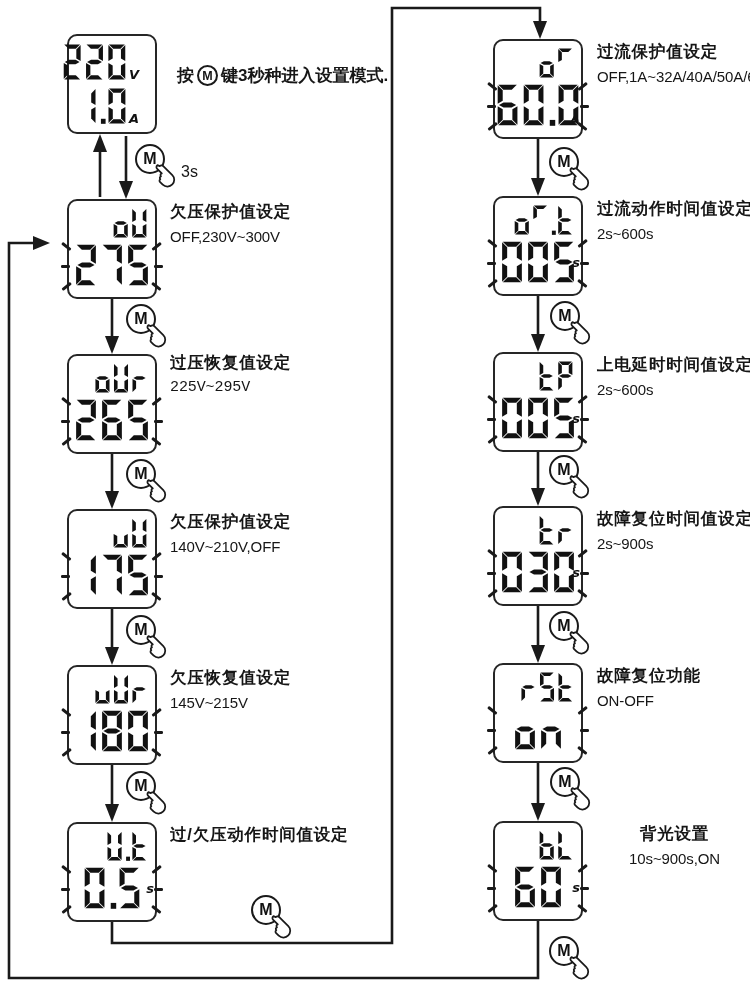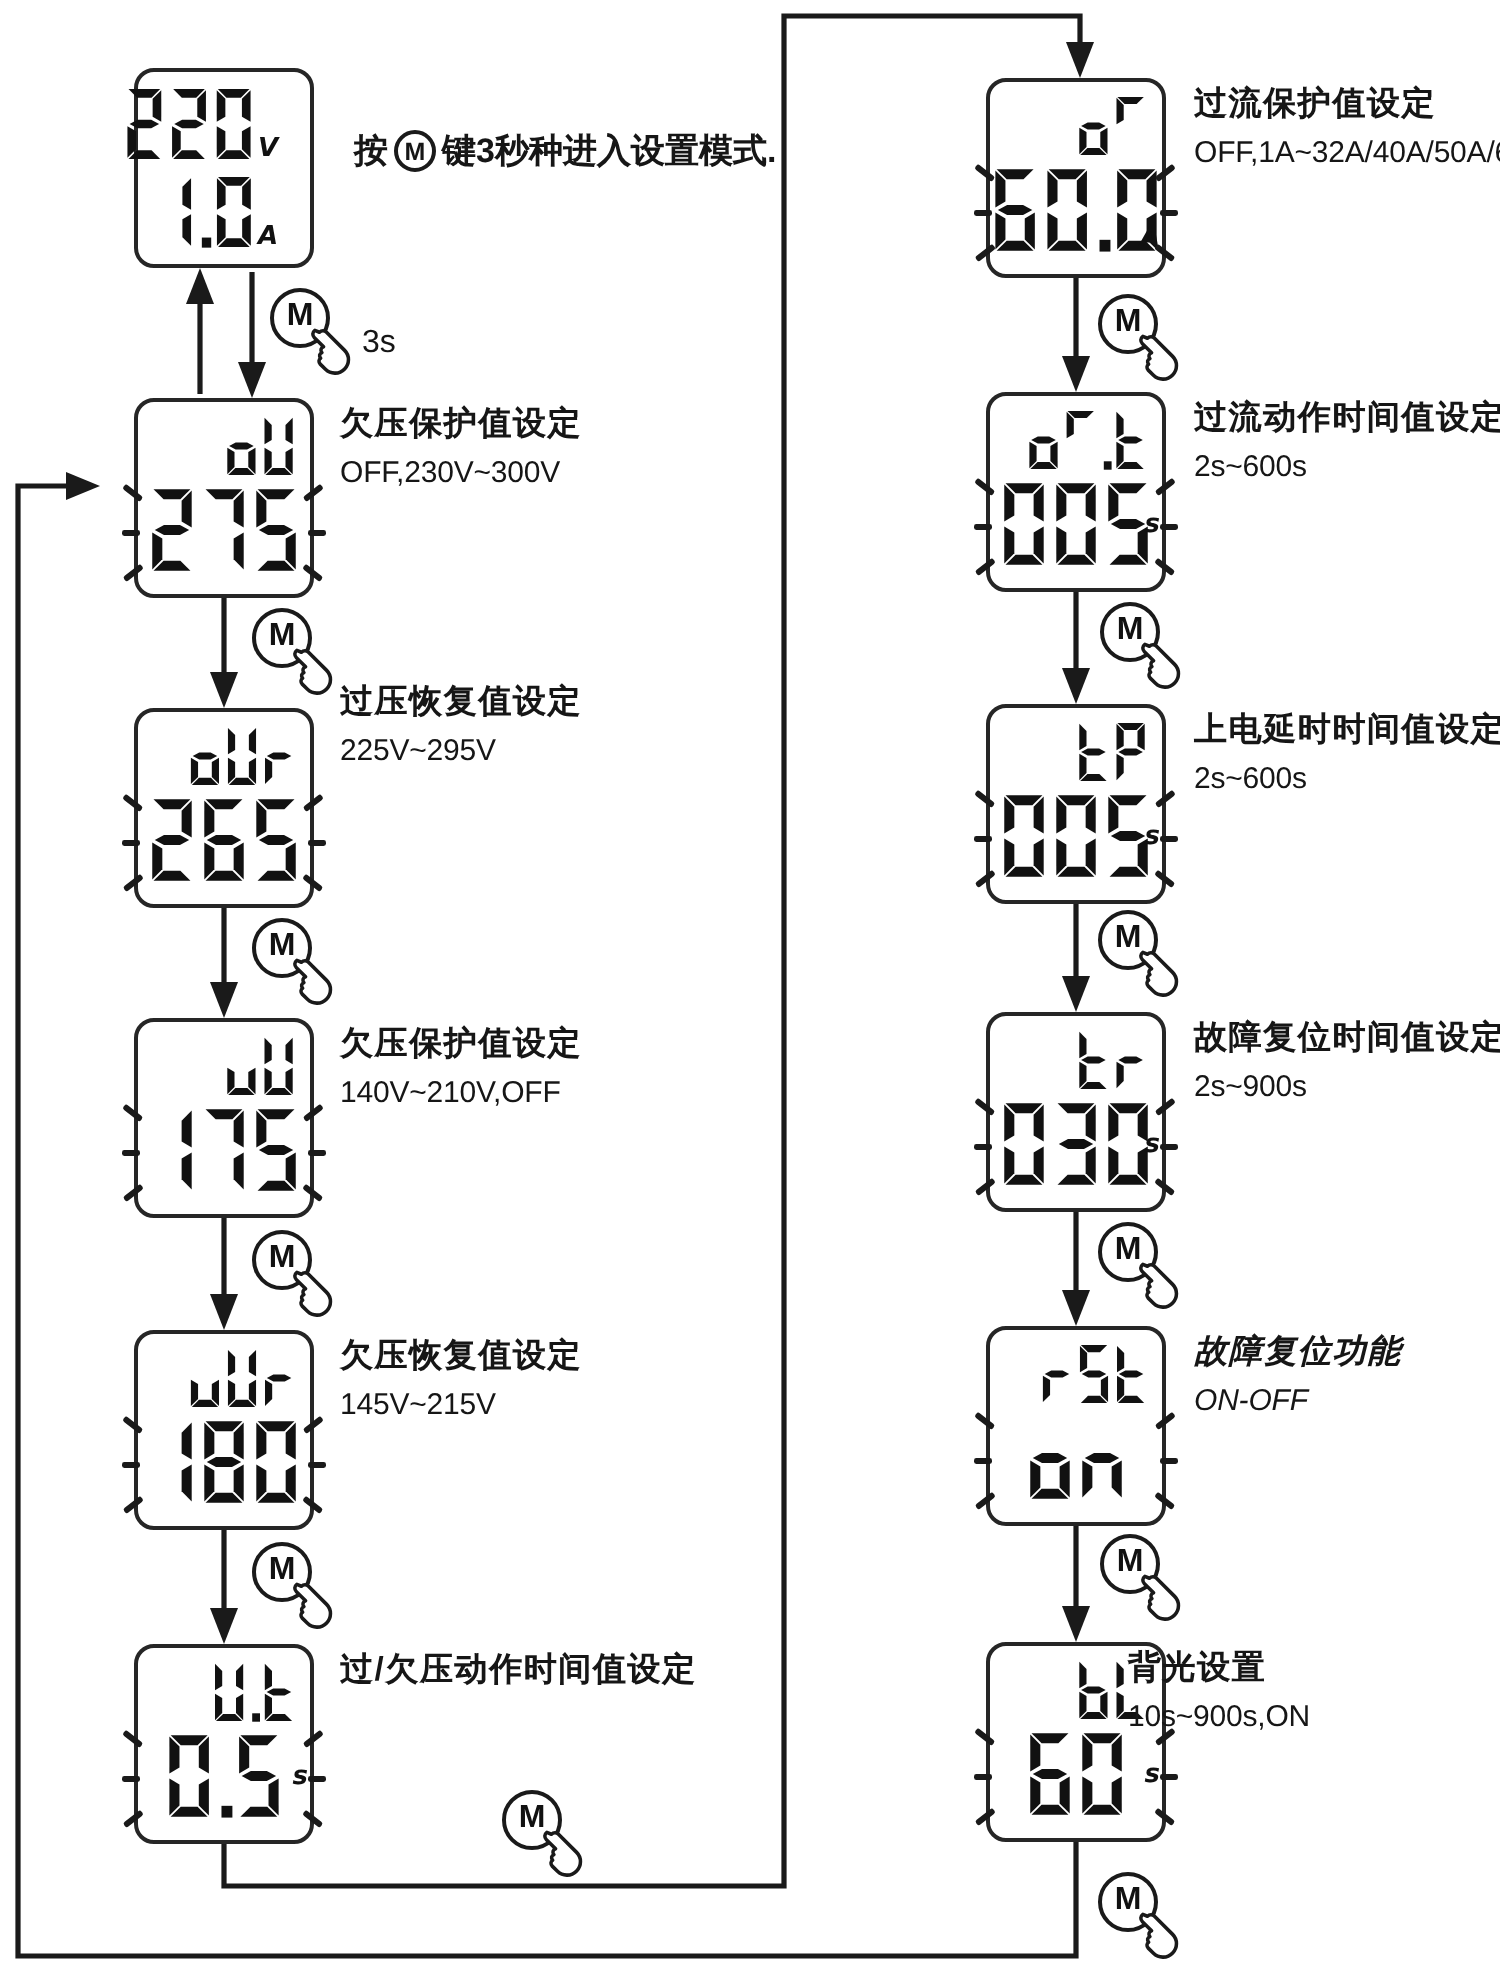--- a/index.html
+++ b/index.html
@@ -555,21 +555,21 @@
       <div class="blink right">
         <i class="b4"></i>
         <i class="b5"></i>
         <i class="b6"></i>
       </div>
     </div>
     <div class="ann" style="left: 170px; top: 201px;">
       <div class="ann-title">欠压保护值设定</div>
       <div class="ann-range">OFF,230V~300V</div>
     </div>
-    <div class="ann" style="left: 170px; top: 340px;">
+    <div class="ann" style="left: 170px; top: 352px; font-family: Liberation Mono, monospace;">
       <div class="ann-title">过压恢复值设定</div>
       <div class="ann-range">225V~295V</div>
     </div>
     <div class="ann" style="left: 170px; top: 511px;">
       <div class="ann-title">欠压保护值设定</div>
       <div class="ann-range">140V~210V,OFF</div>
     </div>
     <div class="ann" style="left: 170px; top: 667px;">
       <div class="ann-title">欠压恢复值设定</div>
       <div class="ann-range">145V~215V</div>
@@ -586,25 +586,25 @@
       <div class="ann-range">2s~600s</div>
     </div>
     <div class="ann" style="left: 597px; top: 354px;">
       <div class="ann-title">上电延时时间值设定</div>
       <div class="ann-range">2s~600s</div>
     </div>
     <div class="ann" style="left: 597px; top: 508px;">
       <div class="ann-title">故障复位时间值设定</div>
       <div class="ann-range">2s~900s</div>
     </div>
-    <div class="ann" style="left: 597px; top: 665px; font-style: italic;">
+    <div class="ann" style="left: 597px; top: 665px;">
       <div class="ann-title">故障复位功能</div>
       <div class="ann-range">ON-OFF</div>
     </div>
-    <div class="ann" style="left: 564px; top: 823px;">
+    <div class="ann" style="left: 629px; top: 823px; text-align: center;">
       <div class="ann-title">背光设置</div>
       <div class="ann-range">10s~900s,ON</div>
     </div>
     <div class="m-btn" style="left: 135px; top: 144px;">
       <span class="m-lbl">M</span>
       <svg class="hand" xmlns="http://www.w3.org/2000/svg" viewBox="0 0 24 24">
         <path d="M5.2 2.1 C4 3 3.9 4.5 5 5.6 L9.4 10 C8.1 10.4 7.7 11.7 8.6 12.8 C7.4 13.2 7.1 14.5 8 15.5 C7 16.1 6.9 17.4 7.8 18.3 L10.3 20.8 C12.9 23.3 17 23.2 19.5 20.6 C21.9 18.1 22 14.2 19.5 11.7 L10.8 3 C9.8 2 8.4 2 7.4 3 Z" fill="#fff" stroke="#1a1a1a" stroke-width="1.7" stroke-linejoin="round"></path>
       </svg>
     </div>
     <div class="m-btn" style="left: 126px; top: 304px;">

